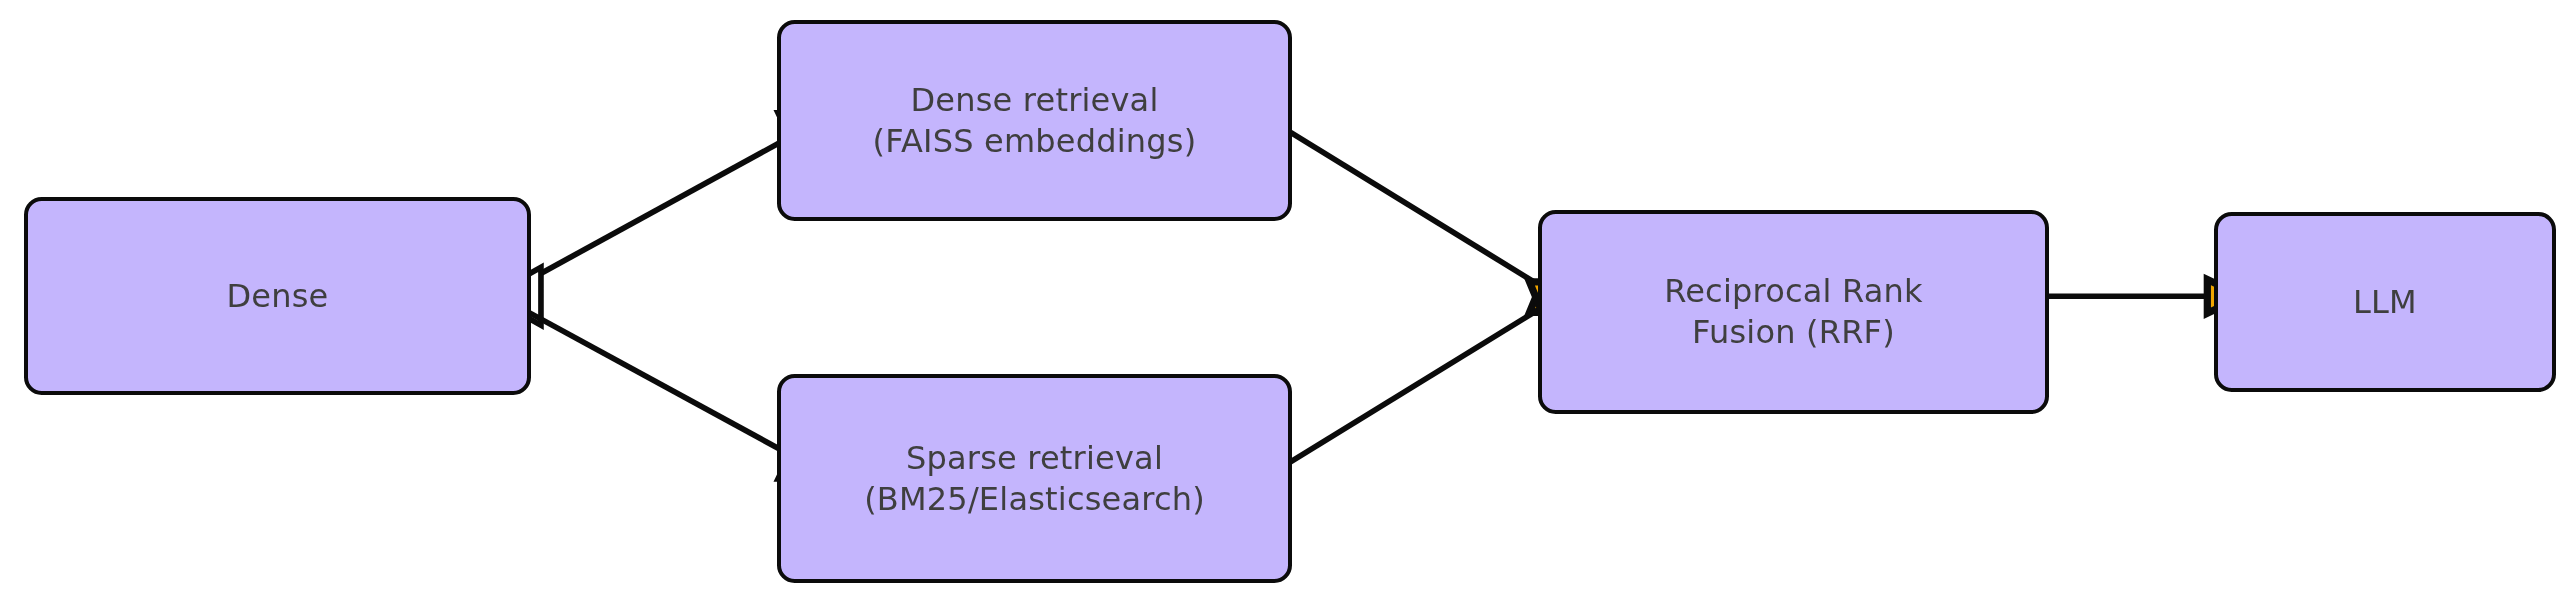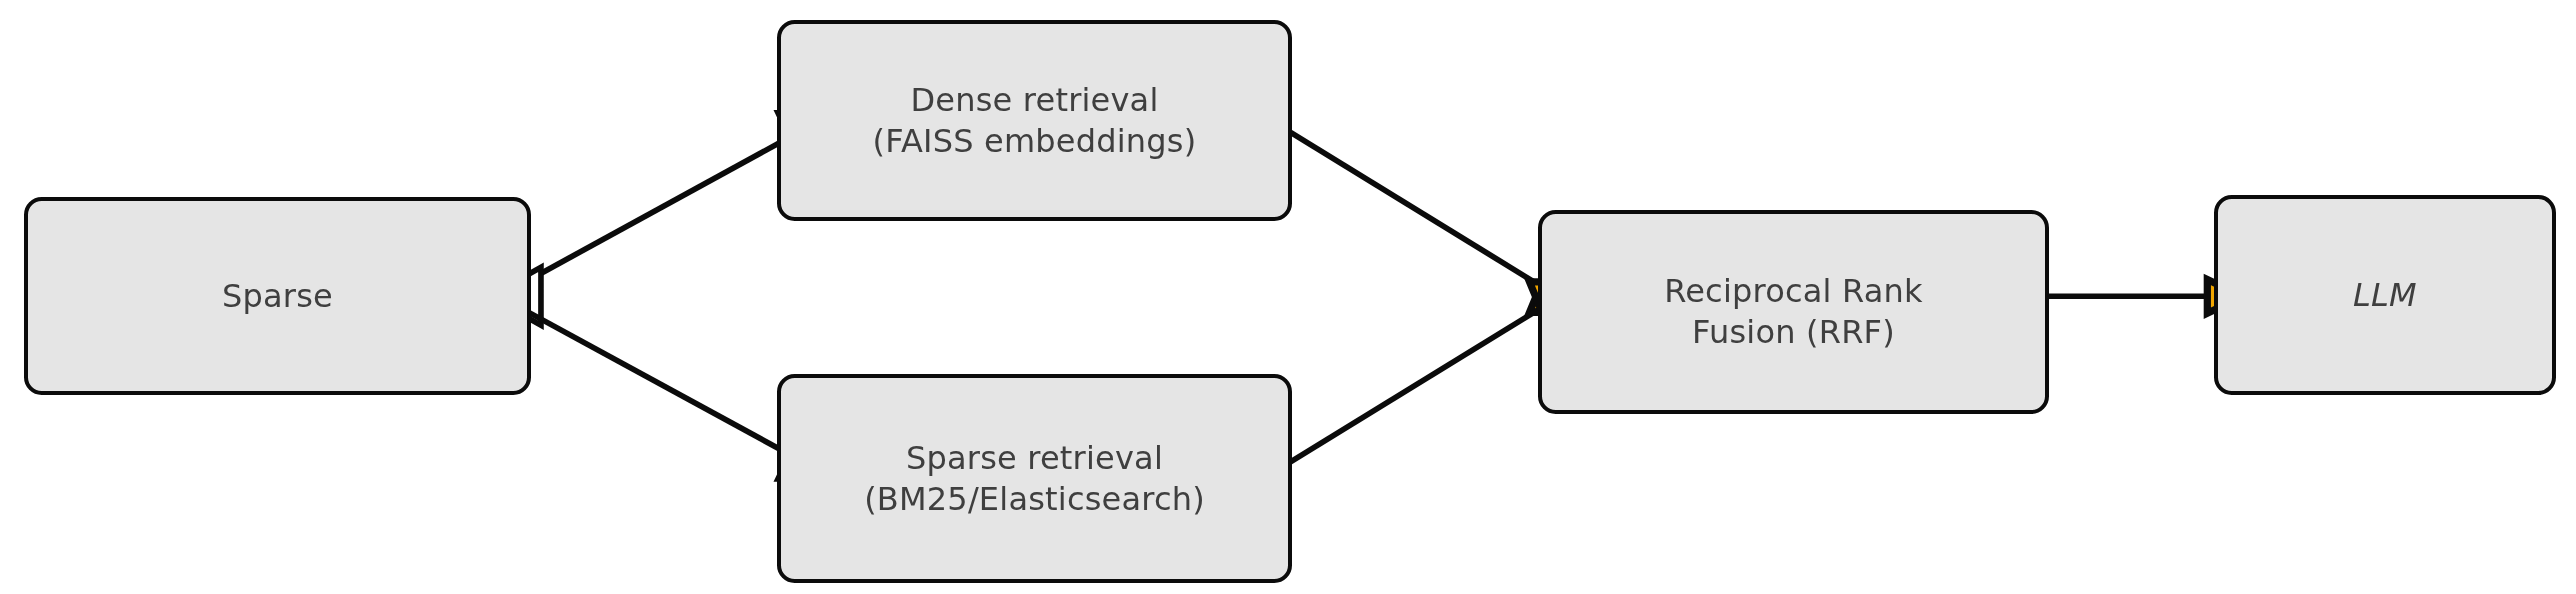--- a/index.html
+++ b/index.html
@@ -20,42 +20,42 @@
     left: 0;
     top: 0;
     width: 2576px;
     height: 595px;
     z-index: 1;
     pointer-events: none;
   }
   .node {
     position: absolute;
     box-sizing: border-box;
-    background: #e5e5e5;
+    background: #c4b5fd;
     border: 4.8px solid #0b0b0b;
     border-radius: 17.7px;
     z-index: 2;
     display: flex;
     align-items: center;
     justify-content: center;
     text-align: center;
   }
   .node-label {
     color: #3f3f3f;
     font-size: 32px;
     line-height: 1.28;
     letter-spacing: 0.2px;
     white-space: pre-line;
     padding: 0 11.3px;
   }
   #node-query        { left: 24px;   top: 197px; width: 507px; height: 198px; }
   #node-dense        { left: 777px;  top: 20px;  width: 515px; height: 201px; }
   #node-sparse       { left: 777px;  top: 374px; width: 515px; height: 209px; }
   #node-rrf          { left: 1538px; top: 210px; width: 511px; height: 204px; }
-  #node-llm          { left: 2214px; top: 195px; width: 342px; height: 200px; font-style: italic; }
+  #node-llm          { left: 2214px; top: 212px; width: 342px; height: 180px; }
 </style>
 </head>
 <body>
 
 <div id="canvas">
 
   <svg id="edge-layer" viewBox="0 0 3200 739" xmlns="http://www.w3.org/2000/svg">
 
     <g>
       <line x1="620" y1="368" x2="978" y2="172" stroke="#0b0b0b" stroke-width="7" stroke-linecap="butt"></line>
@@ -82,21 +82,21 @@
     </g>
 
     <g>
       <line x1="2536" y1="368" x2="2760" y2="368" stroke="#0b0b0b" stroke-width="7" stroke-linecap="butt"></line>
       <polygon points="2742,347 2742,389 2786,368" fill="#f0a500" stroke="#0b0b0b" stroke-width="9" stroke-linejoin="miter"></polygon>
     </g>
 
   </svg>
 
   <div class="node" id="node-query">
-    <span class="node-label">Sparse</span>
+    <span class="node-label">Dense</span>
   </div>
 
   <div class="node" id="node-dense">
     <span class="node-label">Dense retrieval
 (FAISS embeddings)</span>
   </div>
 
   <div class="node" id="node-sparse">
     <span class="node-label">Sparse retrieval
 (BM25/Elasticsearch)</span>

